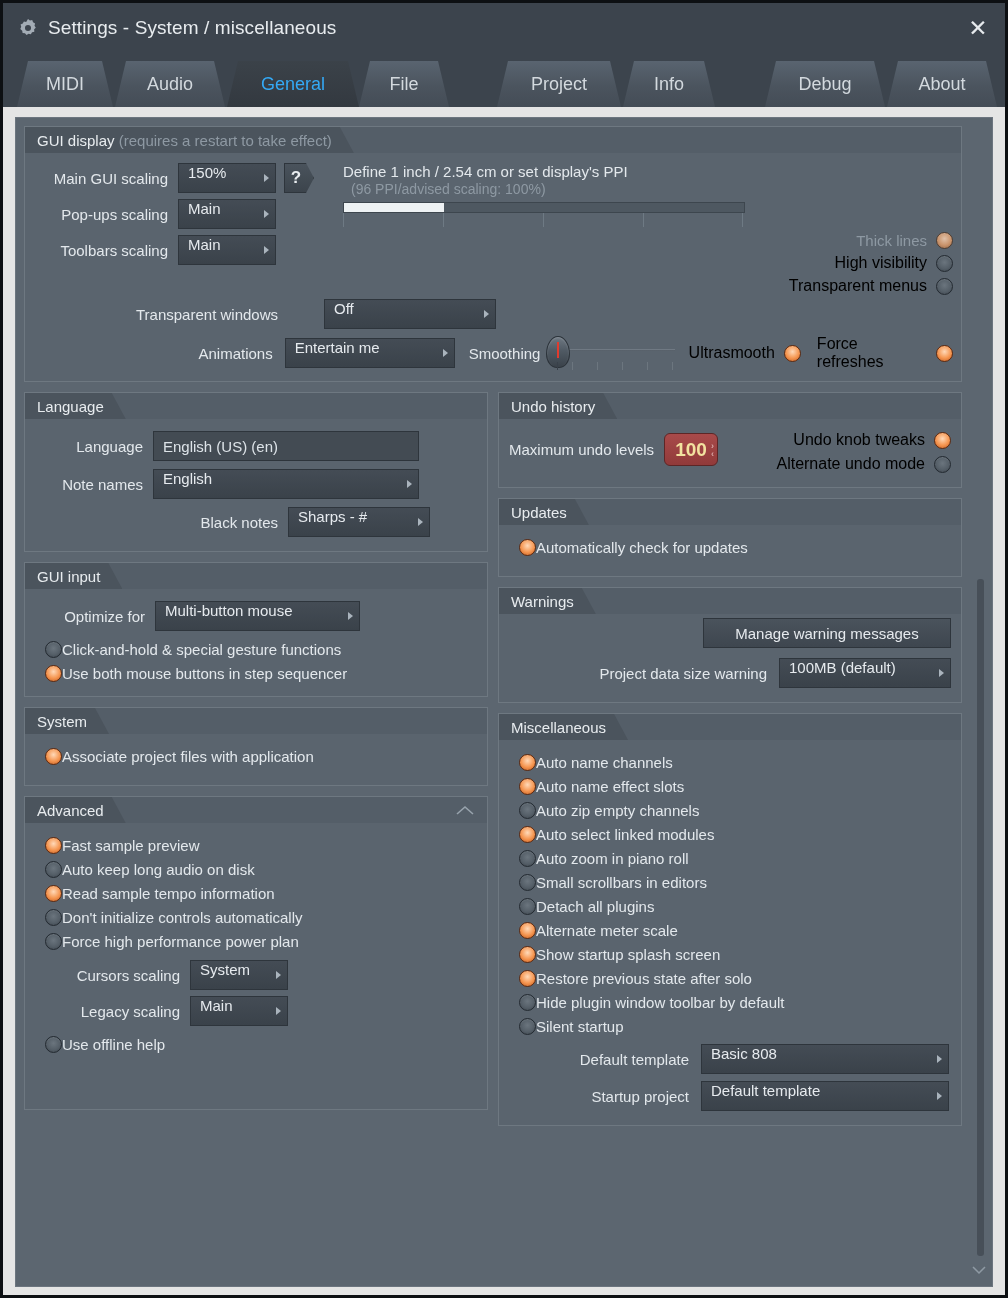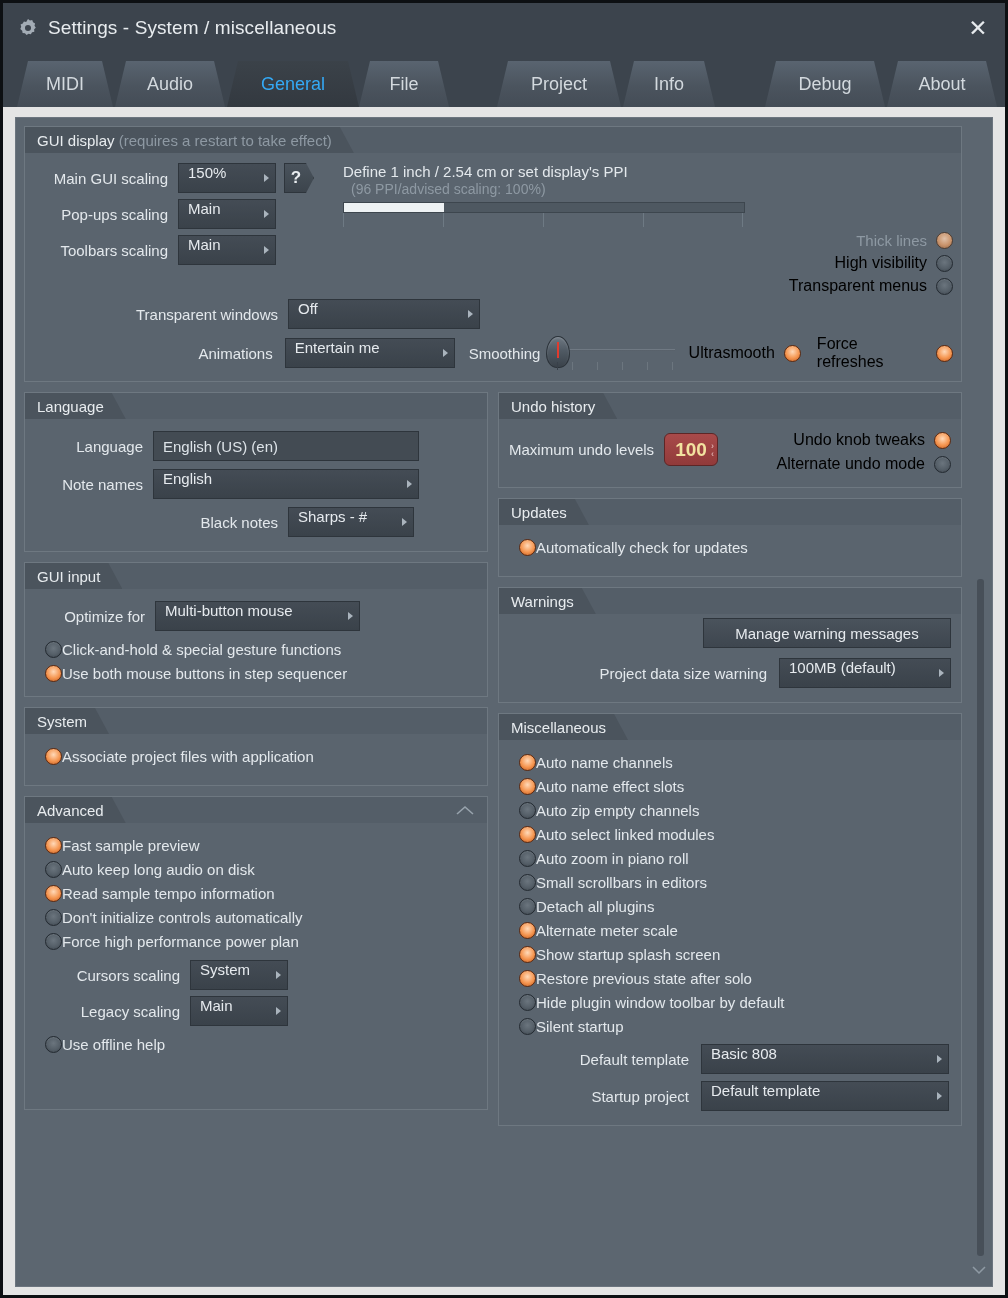--- a/index.html
+++ b/index.html
@@ -305,21 +305,21 @@
                 <div class="chk-r">
                   <span class="ctext">Transparent menus</span>
                   <span class="led"></span>
                 </div>
               </div>
             </div>
           </div>
 
           <div class="row" style="margin-top:4px;margin-bottom:6px;">
             <div class="lbl" style="width:255px;text-align:right;padding-right:10px;">Transparent windows</div>
-            <div class="combo" style="width:192px;">
+            <div class="combo" style="width:172px;margin-left:36px;">
                 <span>Off</span>
                 <i class="arw"></i>
               </div>
           </div>
 
           <div class="row" style="margin-bottom:0;">
             <div class="lbl" style="width:255px;text-align:right;padding-right:12px;">Animations</div>
             <div class="combo" style="width:172px;">
                 <span>Entertain me</span>
                 <i class="arw"></i>
@@ -369,21 +369,21 @@
               </div>
               <div class="row" style="margin-bottom:8px;">
                 <div class="lbl" style="width:118px;text-align:right;padding-right:10px;">Note names</div>
                 <div class="combo" style="width:266px;">
                     <span>English</span>
                     <i class="arw"></i>
                   </div>
               </div>
               <div class="row" style="margin-bottom:0;">
                 <div class="lbl" style="width:253px;text-align:right;padding-right:10px;">Black notes</div>
-                <div class="combo" style="width:126px;">
+                <div class="combo" style="width:142px;">
                     <span>Sharps  - #</span>
                     <i class="arw"></i>
                   </div>
               </div>
             </div>
           </div>
 
           <div class="group">
             <div class="ghead">
                 <div class="ghead-strip"></div>

